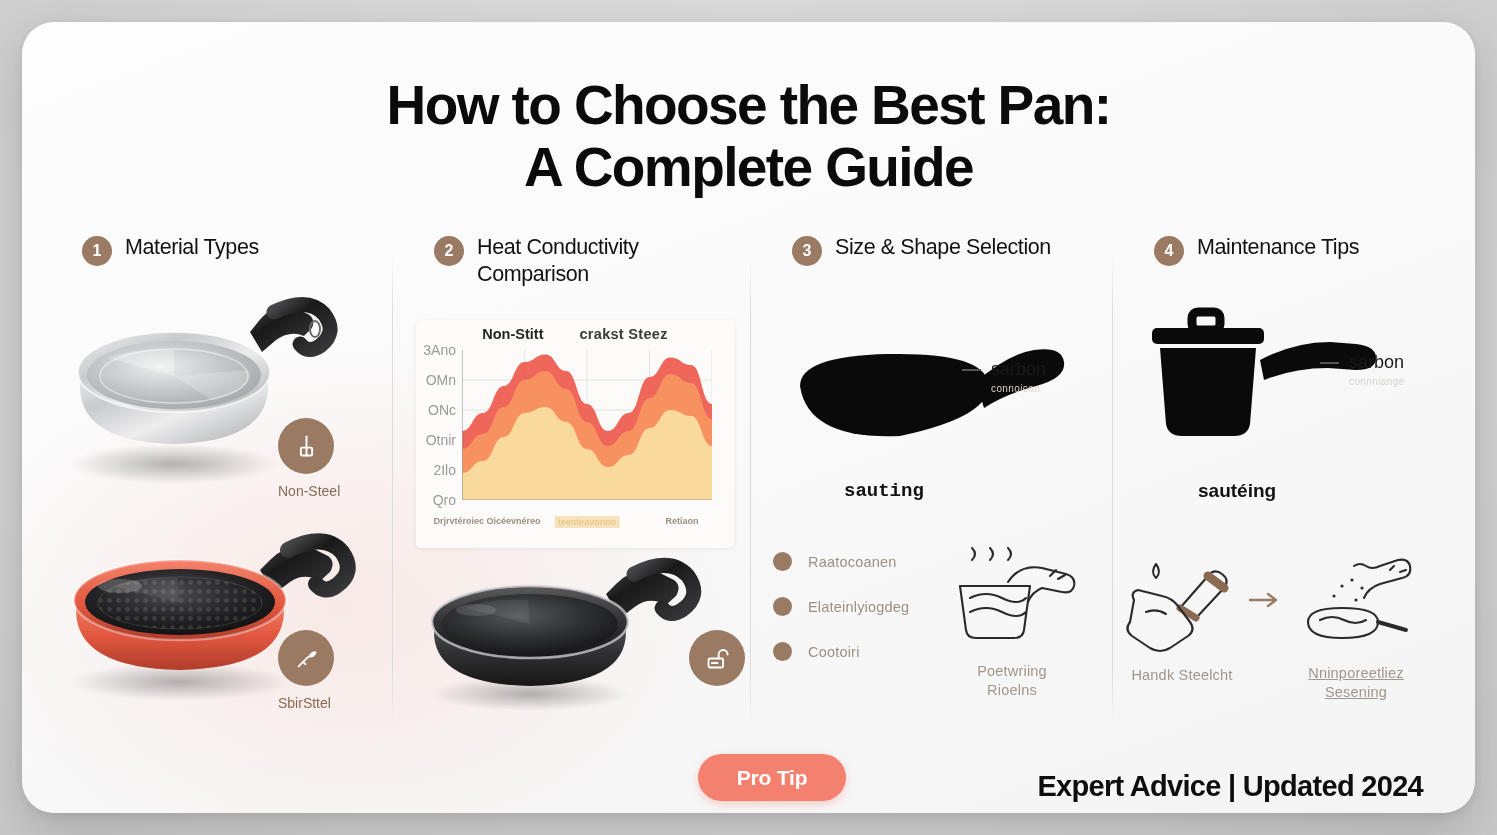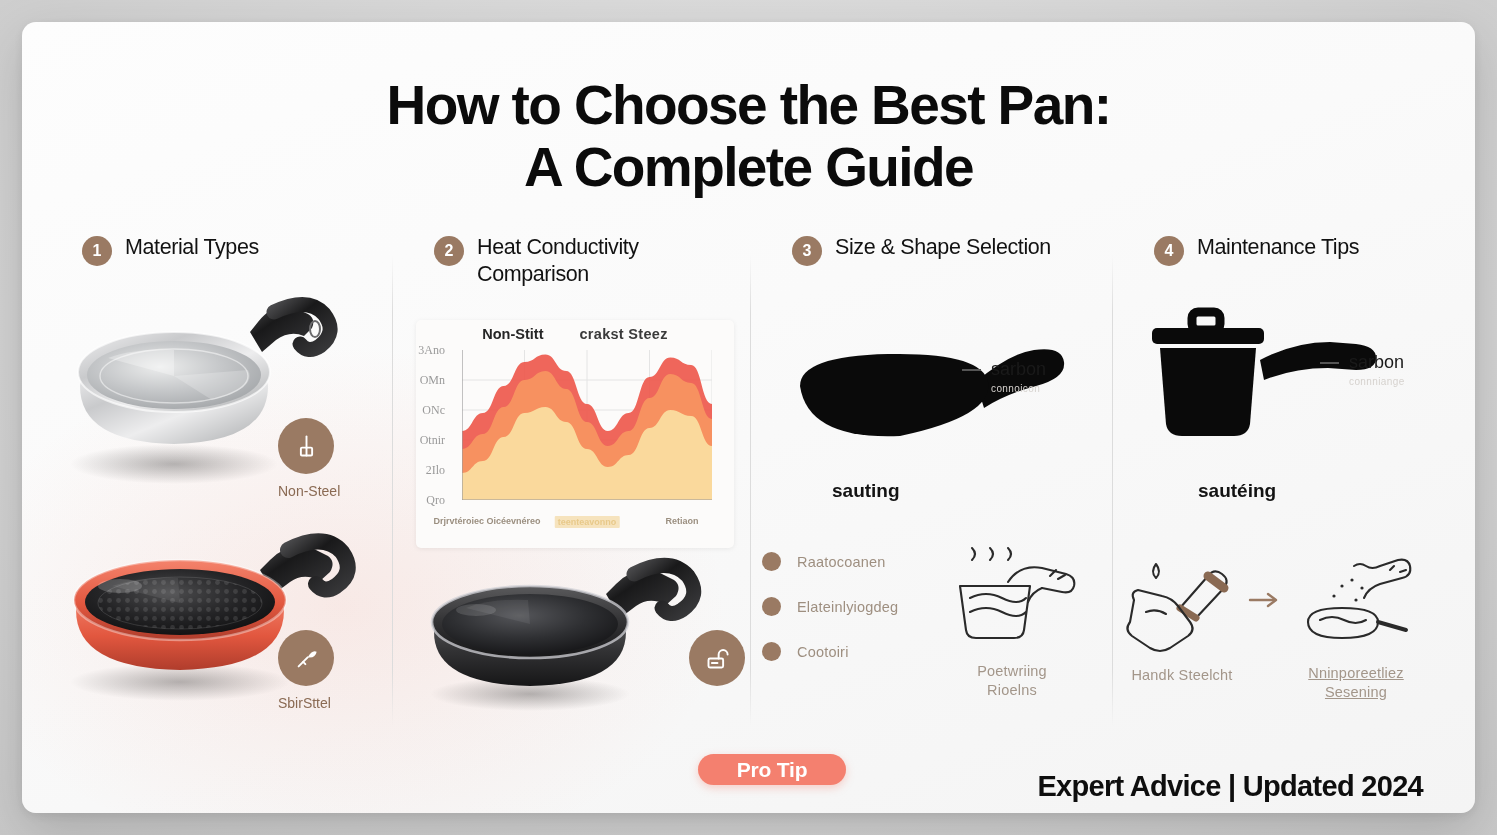--- a/index.html
+++ b/index.html
@@ -14,21 +14,21 @@
   }
 
   
   #card {
     position: absolute;
     left: 22px; top: 22px;
     width: 1453px; height: 791px;
     background:
       radial-gradient(ellipse 620px 420px at 22% 74%, rgba(241,150,130,0.16) 0%, rgba(241,150,130,0.0) 62%),
       linear-gradient(160deg, #fdfdfd 0%, #fafafa 42%, #f4f4f4 100%);
-    border-radius: 14px;
+    border-radius: 32px;
     box-shadow: 0 18px 52px rgba(0,0,0,0.17), 0 3px 10px rgba(0,0,0,0.07);
     overflow: hidden;
   }
 
   
   #title-block {
     position: absolute;
     left: 0; right: 0; top: 52px;
     text-align: center;
     padding: 0 120px;
@@ -120,24 +120,23 @@
     overflow: hidden;
   }
   .chart-legend {
     position: absolute; top: 6px; left: 0; right: 0;
     display: flex; justify-content: center; gap: 36px;
     font-size: 14.5px; font-weight: bold; color: #262626;
   }
   .chart-legend .l2 { color: #3a3a3a; letter-spacing: 0.3px; }
   #plot { position: absolute; left: 46px; top: 30px; width: 250px; height: 150px; }
   .ytick {
-    position: absolute; right: 100%; margin-right: 17px;
-    font-size: 12px; color: #9a9a9a; white-space: nowrap;
+    position: absolute; right: 100%; margin-right: 6px;
+    font-size: 14px; color: #9a9a9a; white-space: nowrap;
     transform: translateY(-50%);
-    font-family: Liberation Serif, serif;
   }
   .xtick {
     position: absolute; top: 100%; margin-top: 16px;
     font-size: 9px; color: #9b8f80; white-space: nowrap;
     transform: translateX(-50%);
     font-weight: bold;
   }
   .xtick.mid { color: #e8c98a; background: #f6e3bd; padding: 1px 3px; border-radius: 1px; }
 
   
@@ -166,21 +165,21 @@
   .bullet-text { font-size: 14.5px; color: #9e8f80; letter-spacing: 0.2px; }
   .line-cap {
     font-size: 14.5px; color: #a3968a; text-align: center;
     line-height: 19px; letter-spacing: 0.2px;
   }
 
   
   #pro-tip {
     position: absolute;
     left: 676px; top: 732px;
-    width: 148px; height: 31px;
+    width: 148px; height: 47px;
     background: #f4806f;
     border-radius: 24px;
     display: flex; align-items: center; justify-content: center;
     color: #fff; font-weight: bold; font-size: 21px;
     letter-spacing: -0.2px;
     box-shadow: 0 3px 9px rgba(244,128,111,0.35);
   }
   #footer-note {
     position: absolute;
     right: 52px; top: 748px;
@@ -394,23 +393,23 @@
       </svg>
 
       <div style="position:absolute; left:212px; top:125px;">
         <div class="dash-label">
           <span class="dash"></span>
           <span>sarbon</span>
         </div>
         <div class="dash-sub">connoicon</div>
       </div>
 
-      <div class="big-caption" style="position:absolute; left:82px; top:246px;">sauting</div>
-
-      <div style="position:absolute; left:12px; top:318px;">
+      <div class="big-caption" style="position:absolute; left:94px; top:246px;font-family:Liberation Mono, monospace;">sauting</div>
+
+      <div style="position:absolute; left:23px; top:318px;">
         <div class="bullet-row">
           <span class="bullet-dot"></span>
           <span class="bullet-text">Raatocoanen</span>
         </div>
         <div class="bullet-row">
           <span class="bullet-dot"></span>
           <span class="bullet-text">Elateinlyiogdeg</span>
         </div>
         <div class="bullet-row">
           <span class="bullet-dot"></span>

